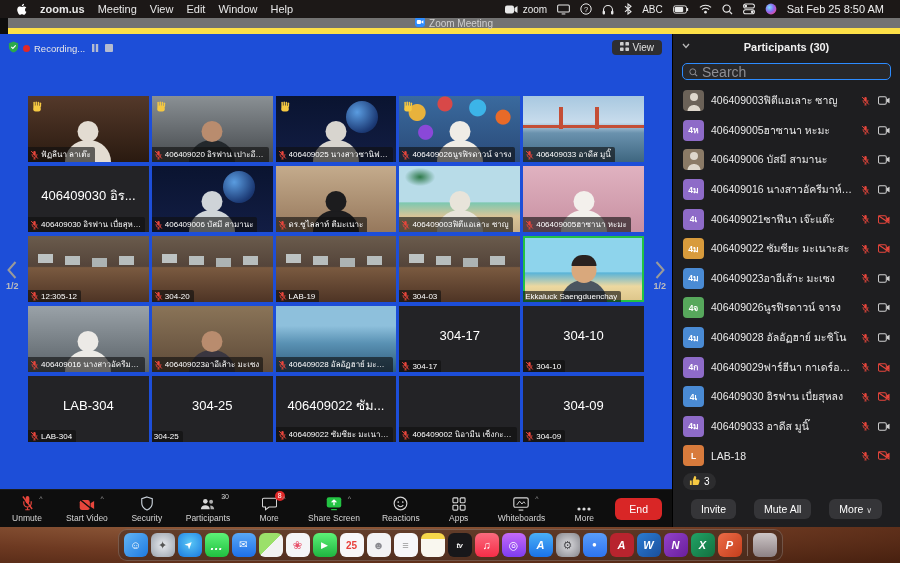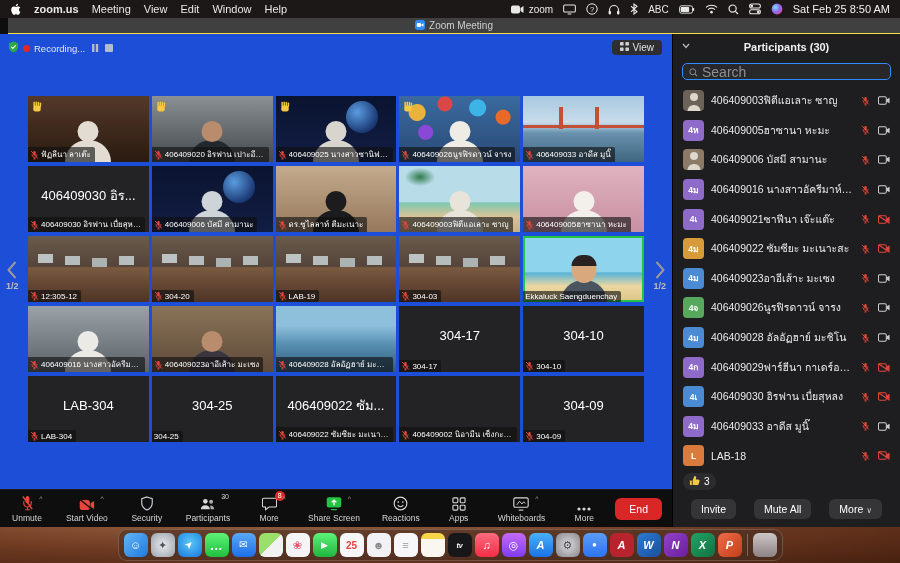--- a/index.html
+++ b/index.html
@@ -1,35 +1,35 @@
 <!DOCTYPE html>
 <html><head>
 <meta charset="utf-8">
 <style>
   * { margin:0; padding:0; box-sizing:border-box; }
   body { font-family:"Liberation Sans","DejaVu Sans",sans-serif; background:#000; }
   .screen { position:relative; width:900px; height:563px; overflow:hidden; background:#000; }
 
   
   .menubar { position:absolute; top:0; left:0; right:0; height:18px; background:#1c1817;
-    display:flex; align-items:center; justify-content:space-between; padding:0 10px; z-index:30; }
+    display:flex; align-items:center; justify-content:space-between; padding:0 16px; z-index:30; }
   .mb-left { display:flex; align-items:center; gap:13px; }
   .mb-left .apple { display:flex; align-items:center; }
   .mitem { color:#e8e8e8; font-size:11px; cursor:default; }
   .mitem.bold { font-weight:700; }
   .mb-right { display:flex; align-items:center; gap:10px; }
   .st { display:flex; align-items:center; color:#e8e8e8; font-size:10px; }
   .sttext { margin-left:-5px; }
   .clock { color:#f0f0f0; font-size:11px; white-space:nowrap; }
   #status-icons { display:flex; align-items:center; gap:10px; }
 
   
   .zwindow { position:absolute; top:18px; left:0; width:900px; height:509px; background:#0d0d0d; }
-  .titlebar { height:16px; background:#404040; display:flex; align-items:center; justify-content:center; gap:4px;
-    color:#cfcfcf; font-size:10px; border-bottom:1px solid #fde047;margin-left:8px; }
+  .titlebar { height:16px; background:#737373; display:flex; align-items:center; justify-content:center; gap:4px;
+    color:#cfcfcf; font-size:10px; border-bottom:6px solid #fde047;margin-left:8px; }
   .content { display:flex; height:493px; }
 
   
   .stage { position:relative; width:672px; background:#1d4ed8; }
   .recording { position:absolute; top:7px; left:8px; display:flex; align-items:center; gap:4px; z-index:5;
     color:#e8e8e8; font-size:9.5px; }
   .rec-dot { width:7px; height:7px; border-radius:50%; background:#e02828; }
   .rec-btn { display:flex; align-items:center; opacity:.85; cursor:pointer; margin-left:2px; }
   .viewbtn { position:absolute; top:6px; right:10px; display:flex; align-items:center; gap:4px; z-index:5;
     background:#2e2e31; border-radius:4px; padding:2px 8px; color:#e0e0e0; font-size:10px; cursor:pointer; }

